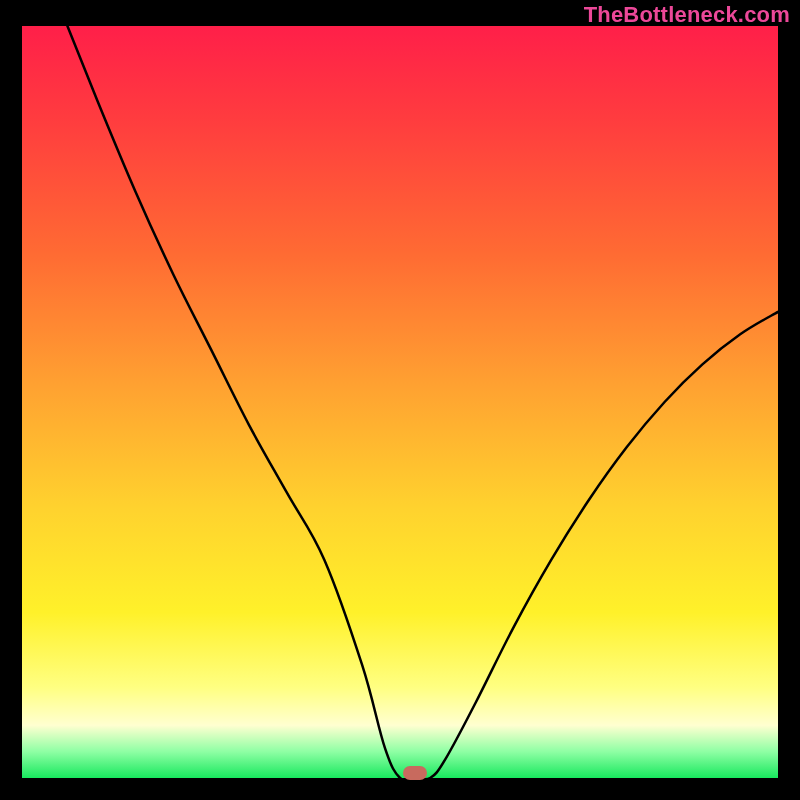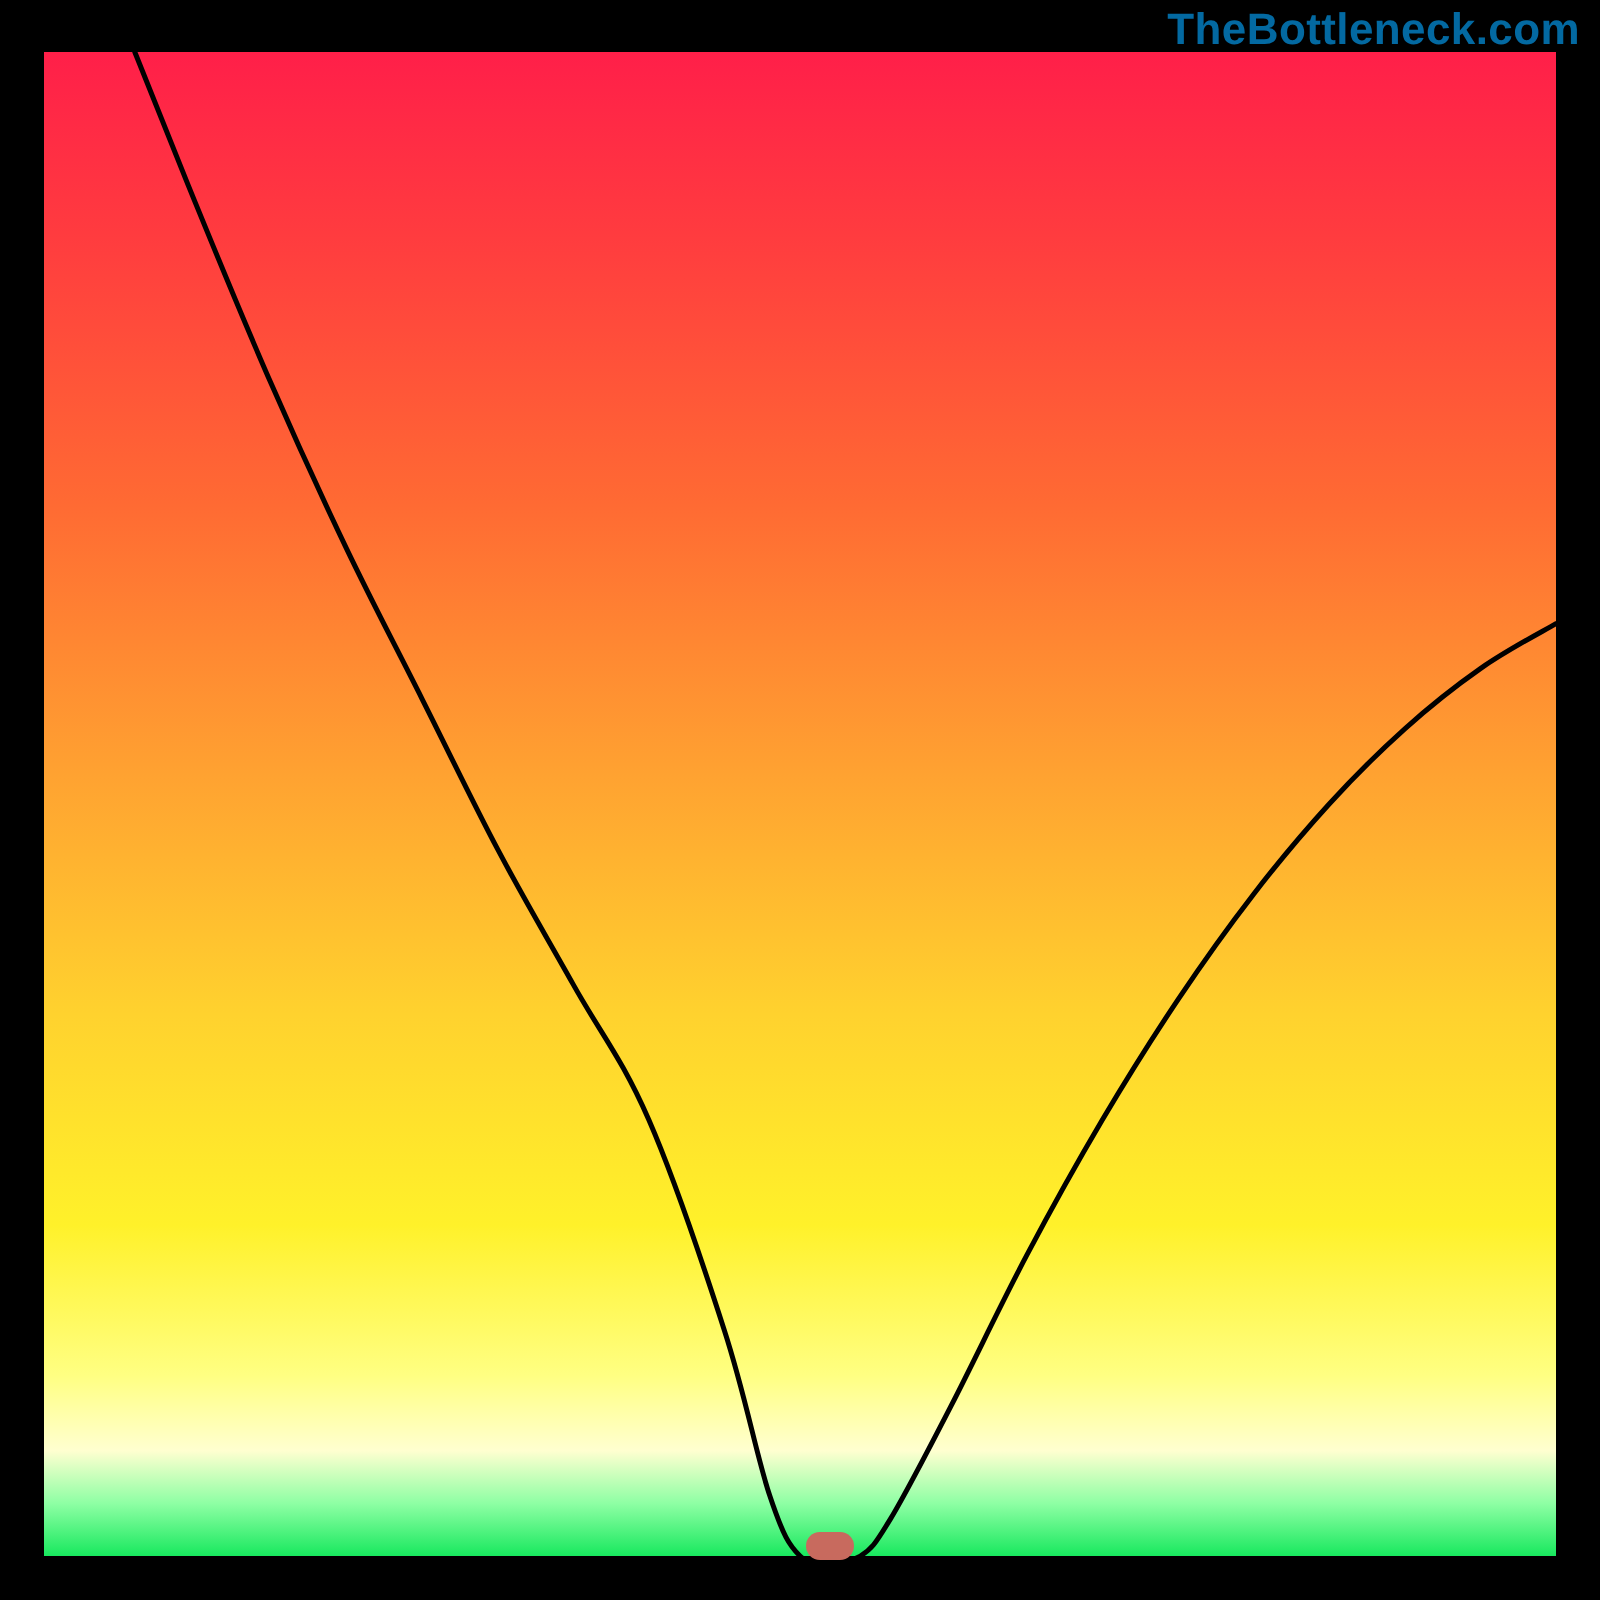--- a/index.html
+++ b/index.html
@@ -14,21 +14,21 @@
   .frame {
     position: relative;
     width: 800px;
     height: 800px;
     background: #000;
   }
   .watermark {
     position: absolute;
     top: 2px;
     right: 10px;
-    color: #0369a1;
+    color: #ec4899;
     font-size: 22px;
     font-weight: 600;
     letter-spacing: 0.2px;
     user-select: none;
   }
   .plot-area {
     position: absolute;
     left: 22px;
     top: 26px;
     width: 756px;

